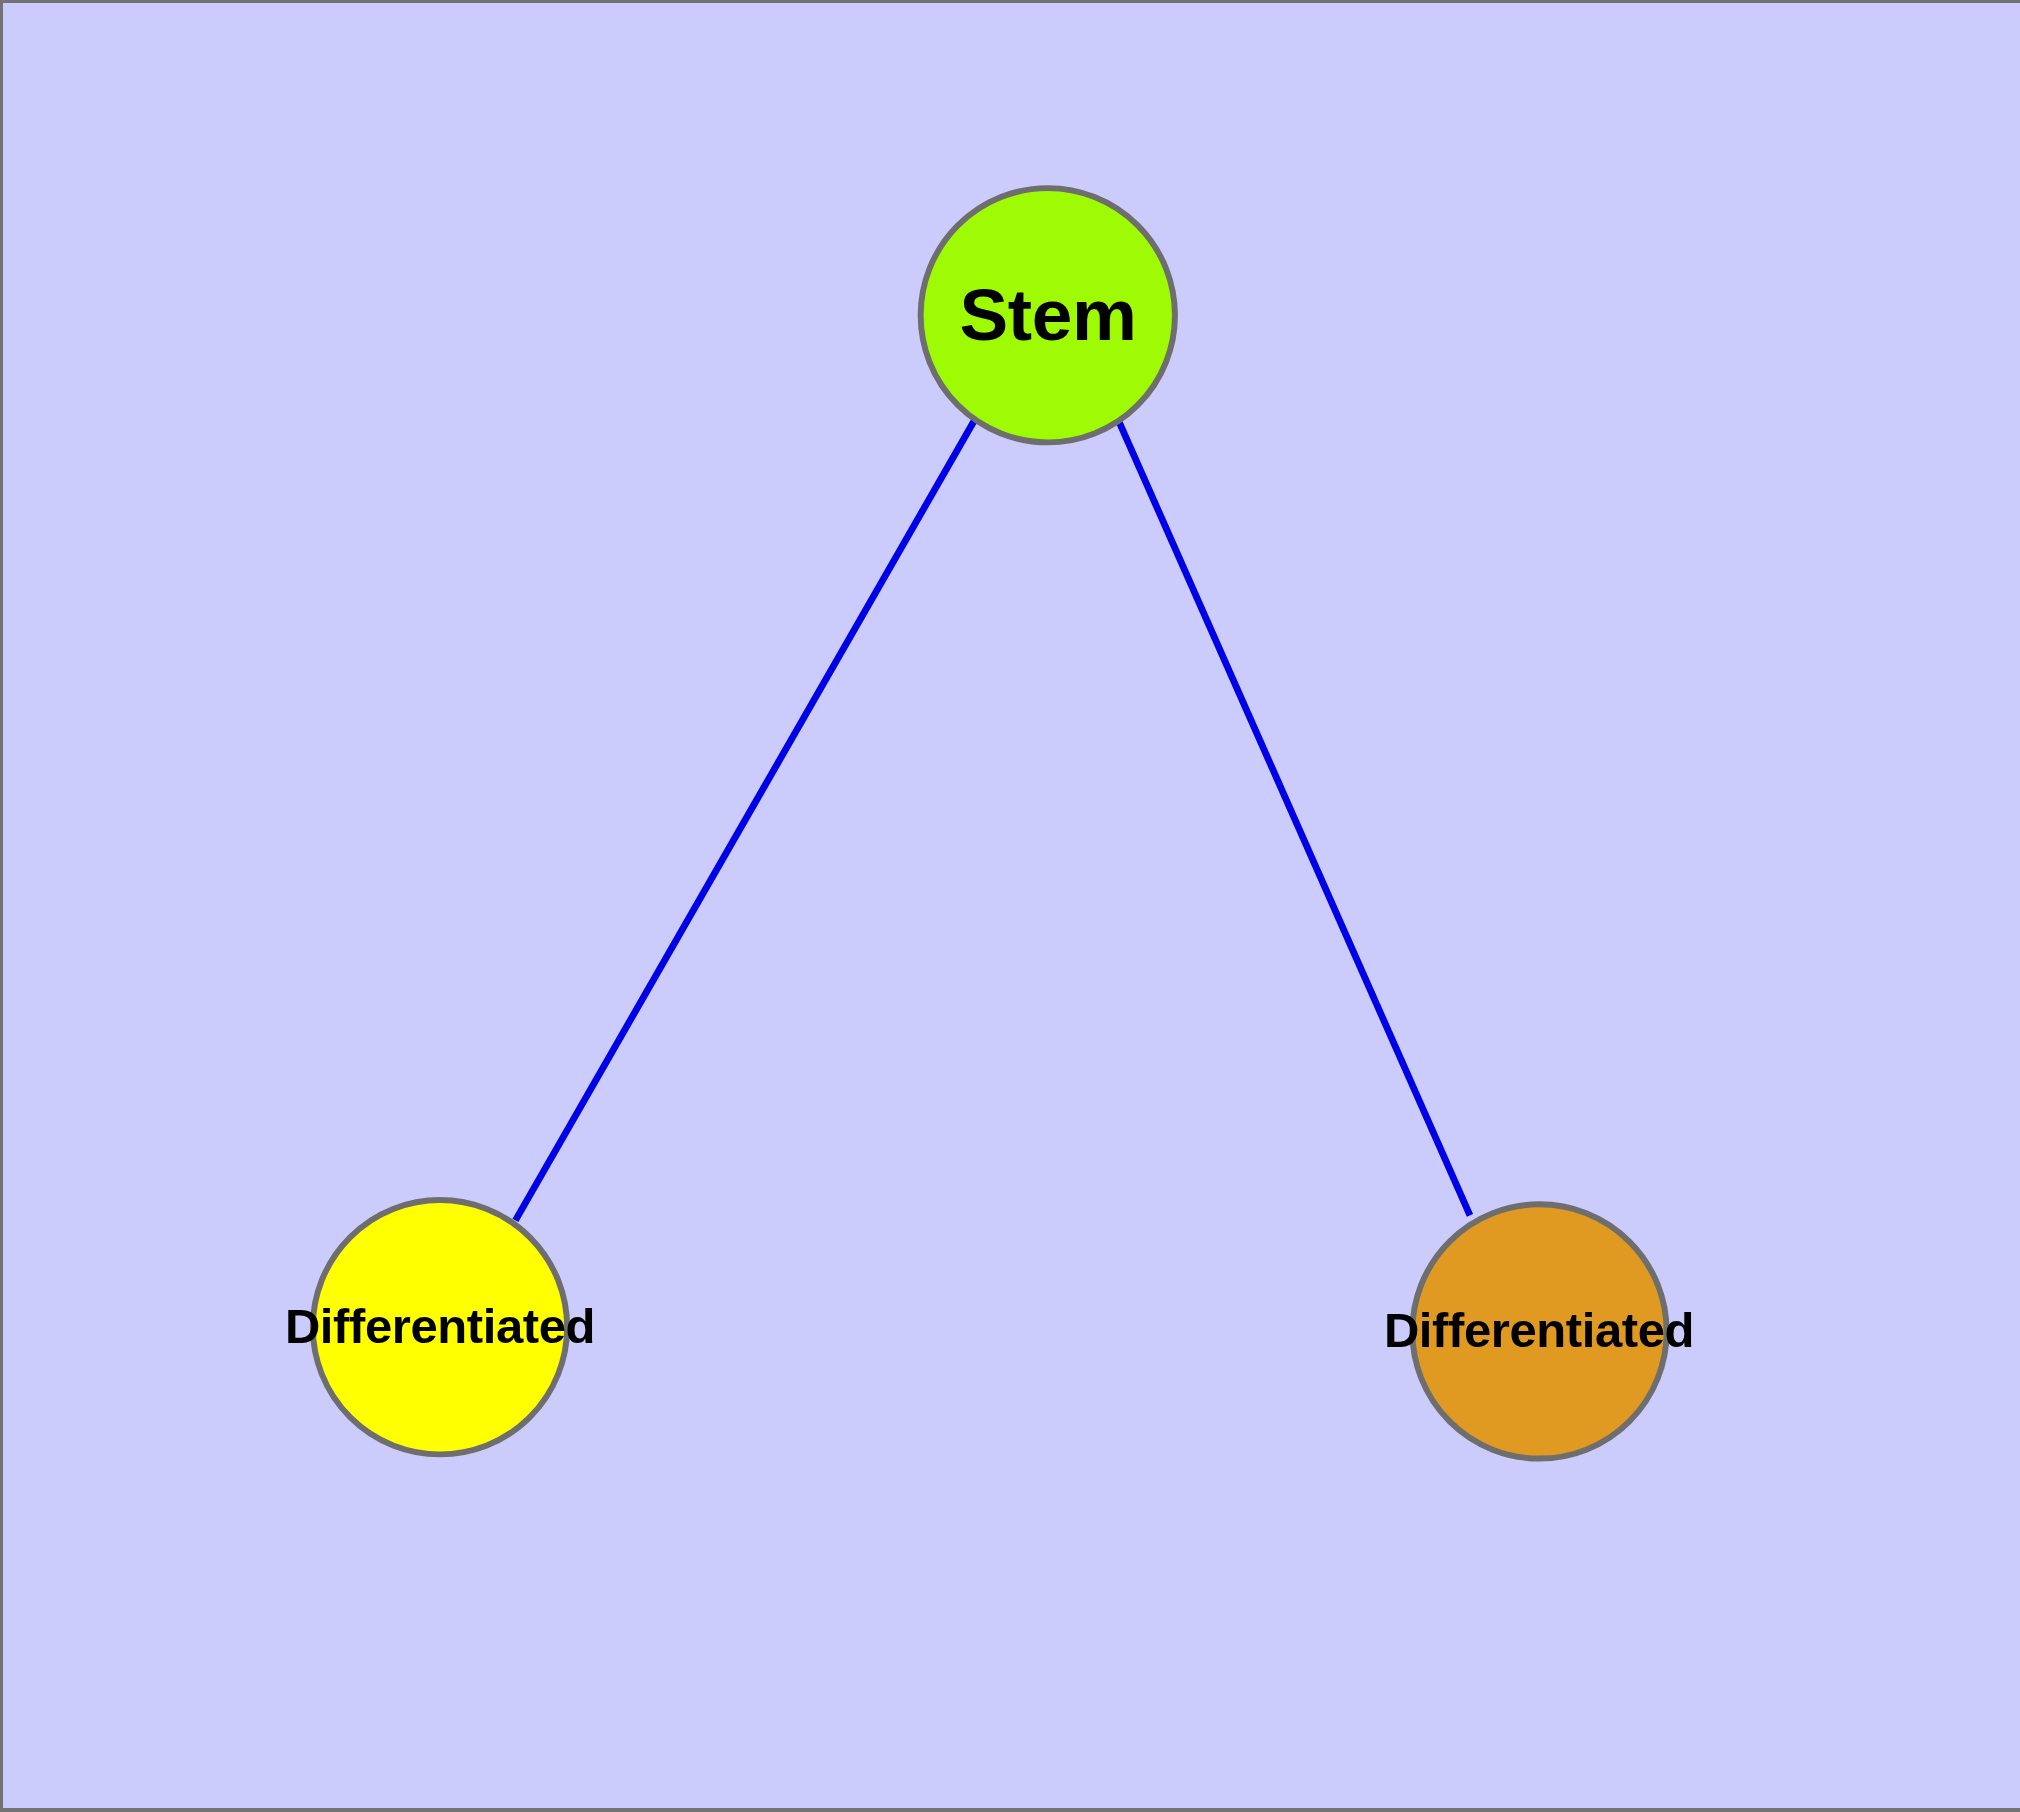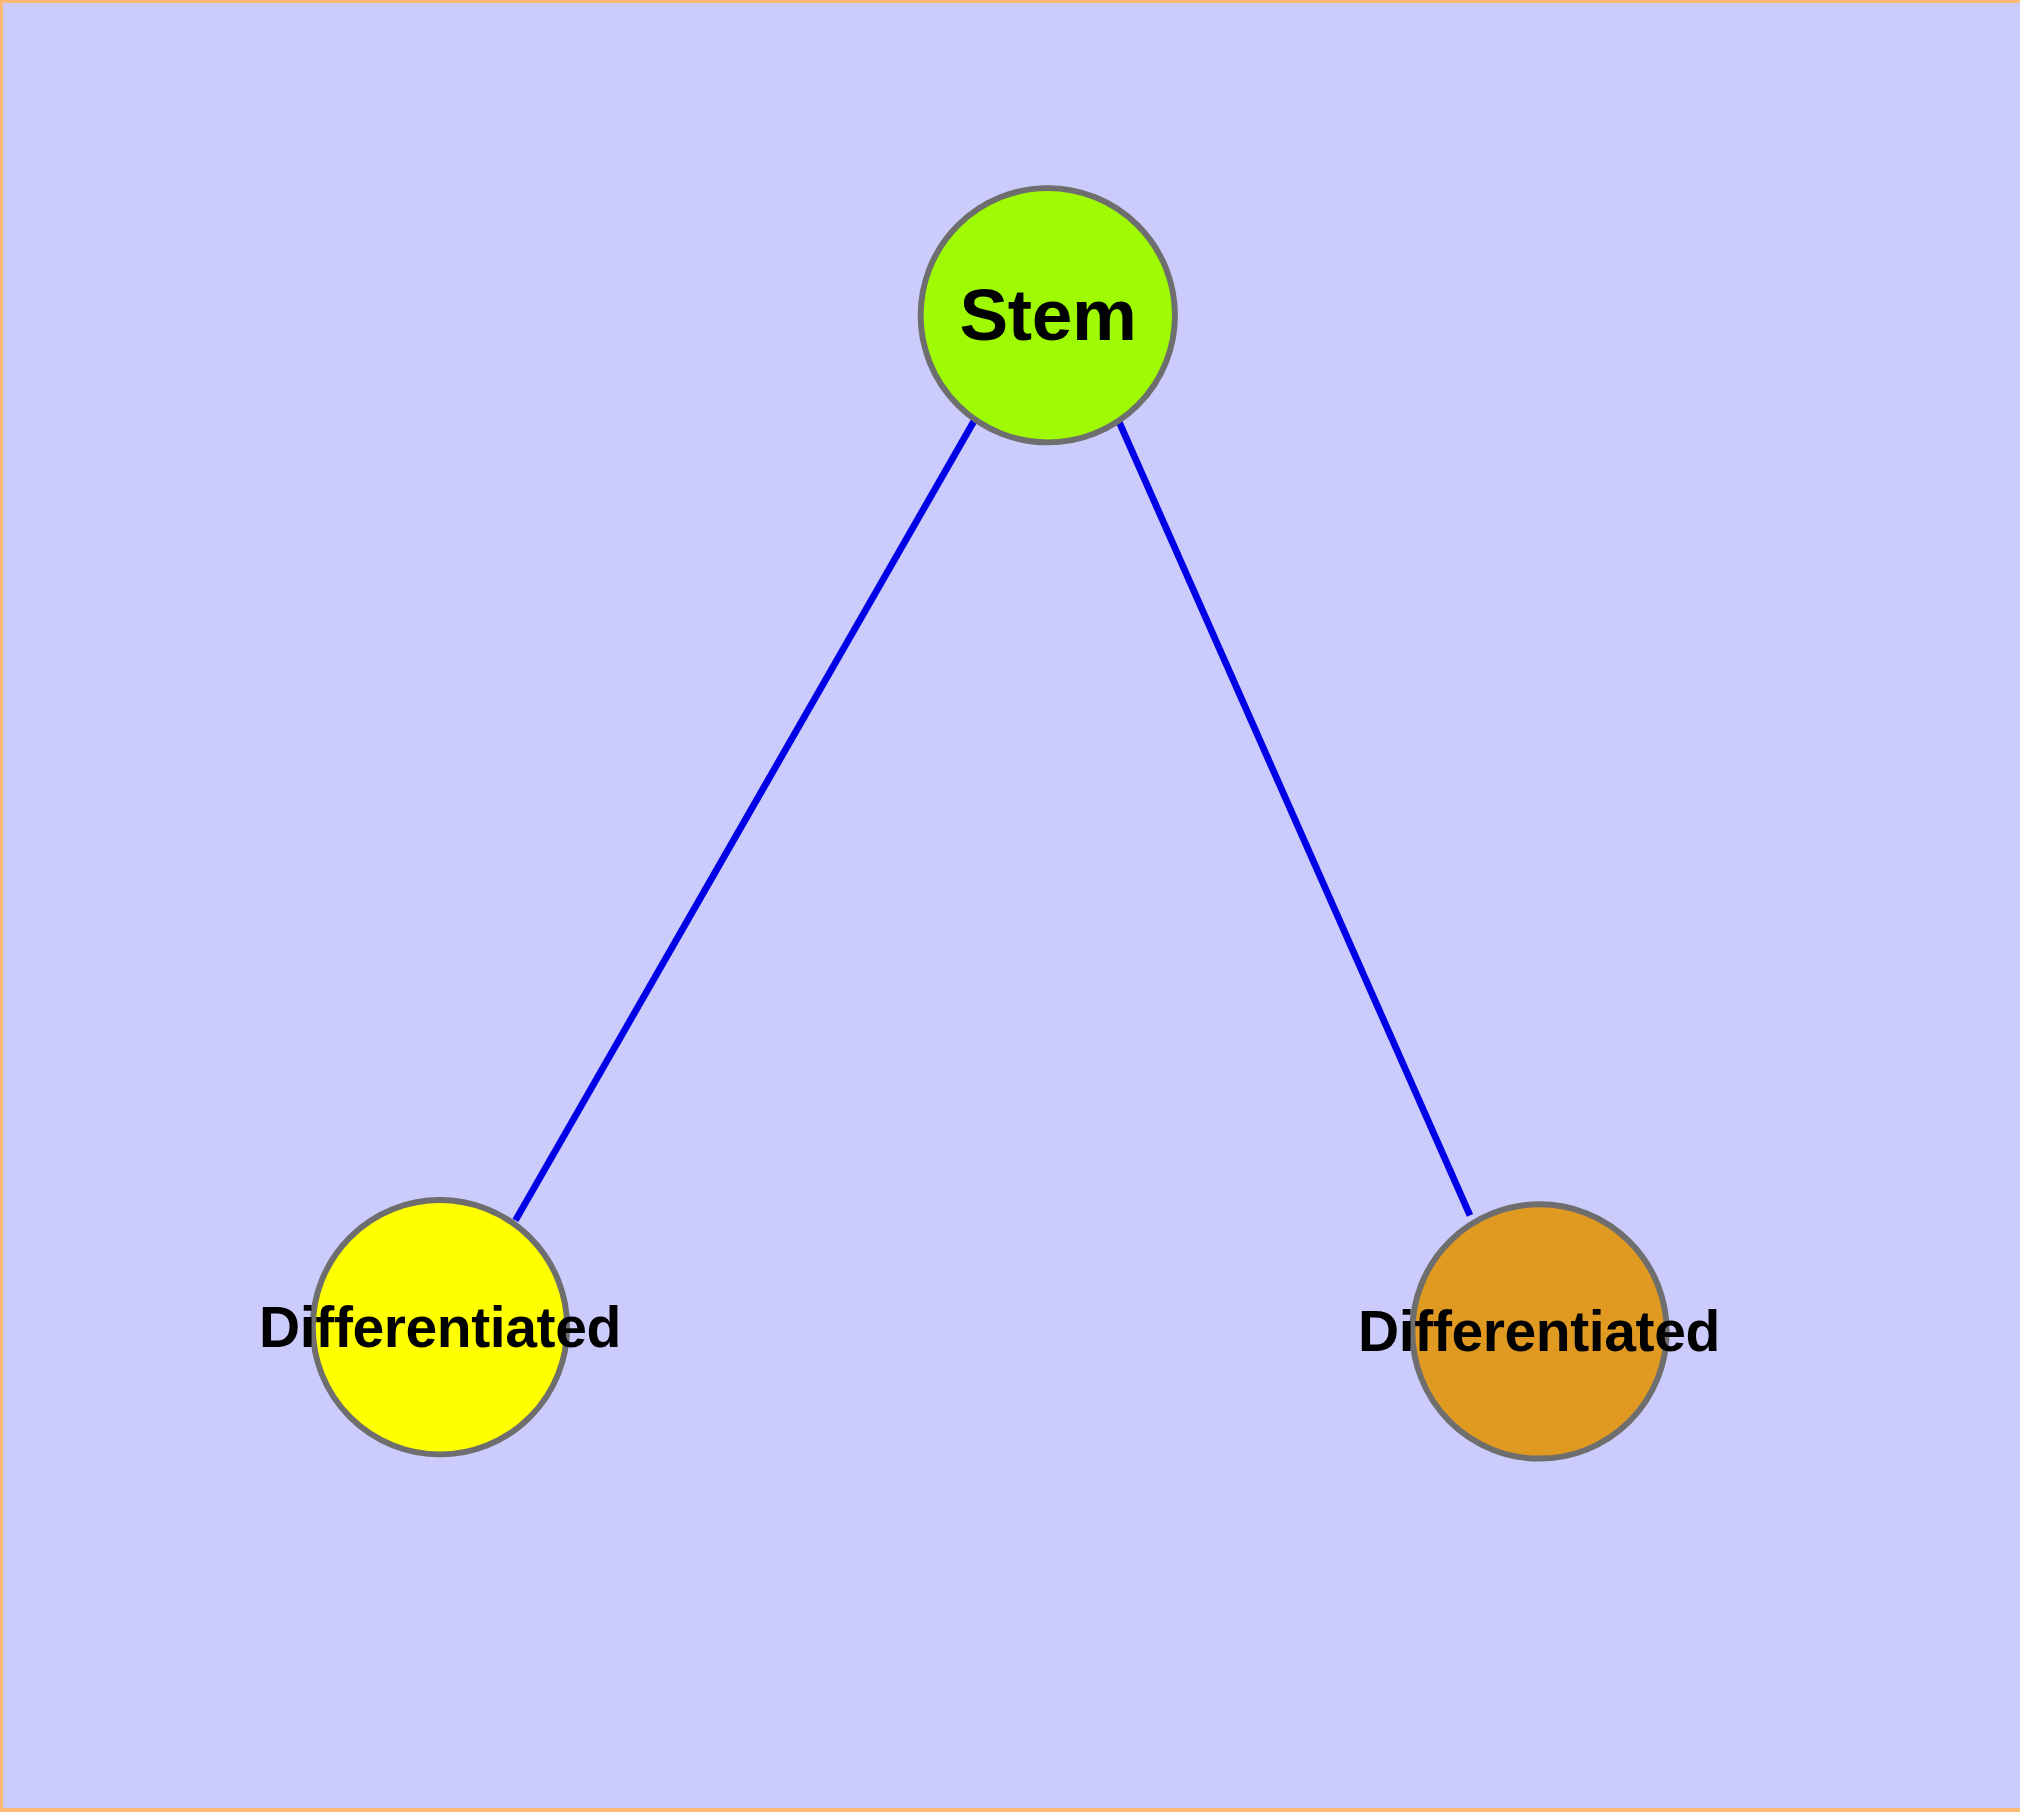--- a/index.html
+++ b/index.html
@@ -39,27 +39,27 @@
     white-space: nowrap;
     line-height: 1.14;
     letter-spacing: -0.4px;
     transform: translate(-50%, -50%);
     pointer-events: none;
   }
   .label-root {
     font-size: 73px;
   }
   .label-leaf {
-    font-size: 57px;
+    font-size: 49px;
   }
 </style>
 </head>
 <body>
 
-<div id="canvas" style="background: #fdba74;">
+<div id="canvas" style="background: #737373;">
 
   <div id="plot-area" style="background: rgb(204, 204, 252);"></div>
 
   <svg id="graph-svg" viewBox="0 0 2384 2138" preserveAspectRatio="none">
     <g>
       <line class="graph-edge" x1="1150" y1="495" x2="608" y2="1440" stroke="#0000e6" stroke-width="8" stroke-linecap="butt"></line>
       <line class="graph-edge" x1="1318" y1="493" x2="1734" y2="1434" stroke="#0000e6" stroke-width="8" stroke-linecap="butt"></line>
     </g>
     <g>
       <circle class="graph-node" cx="1236" cy="372" r="150" fill="#9efb03" stroke="#6e6e6e" stroke-width="7"></circle>

